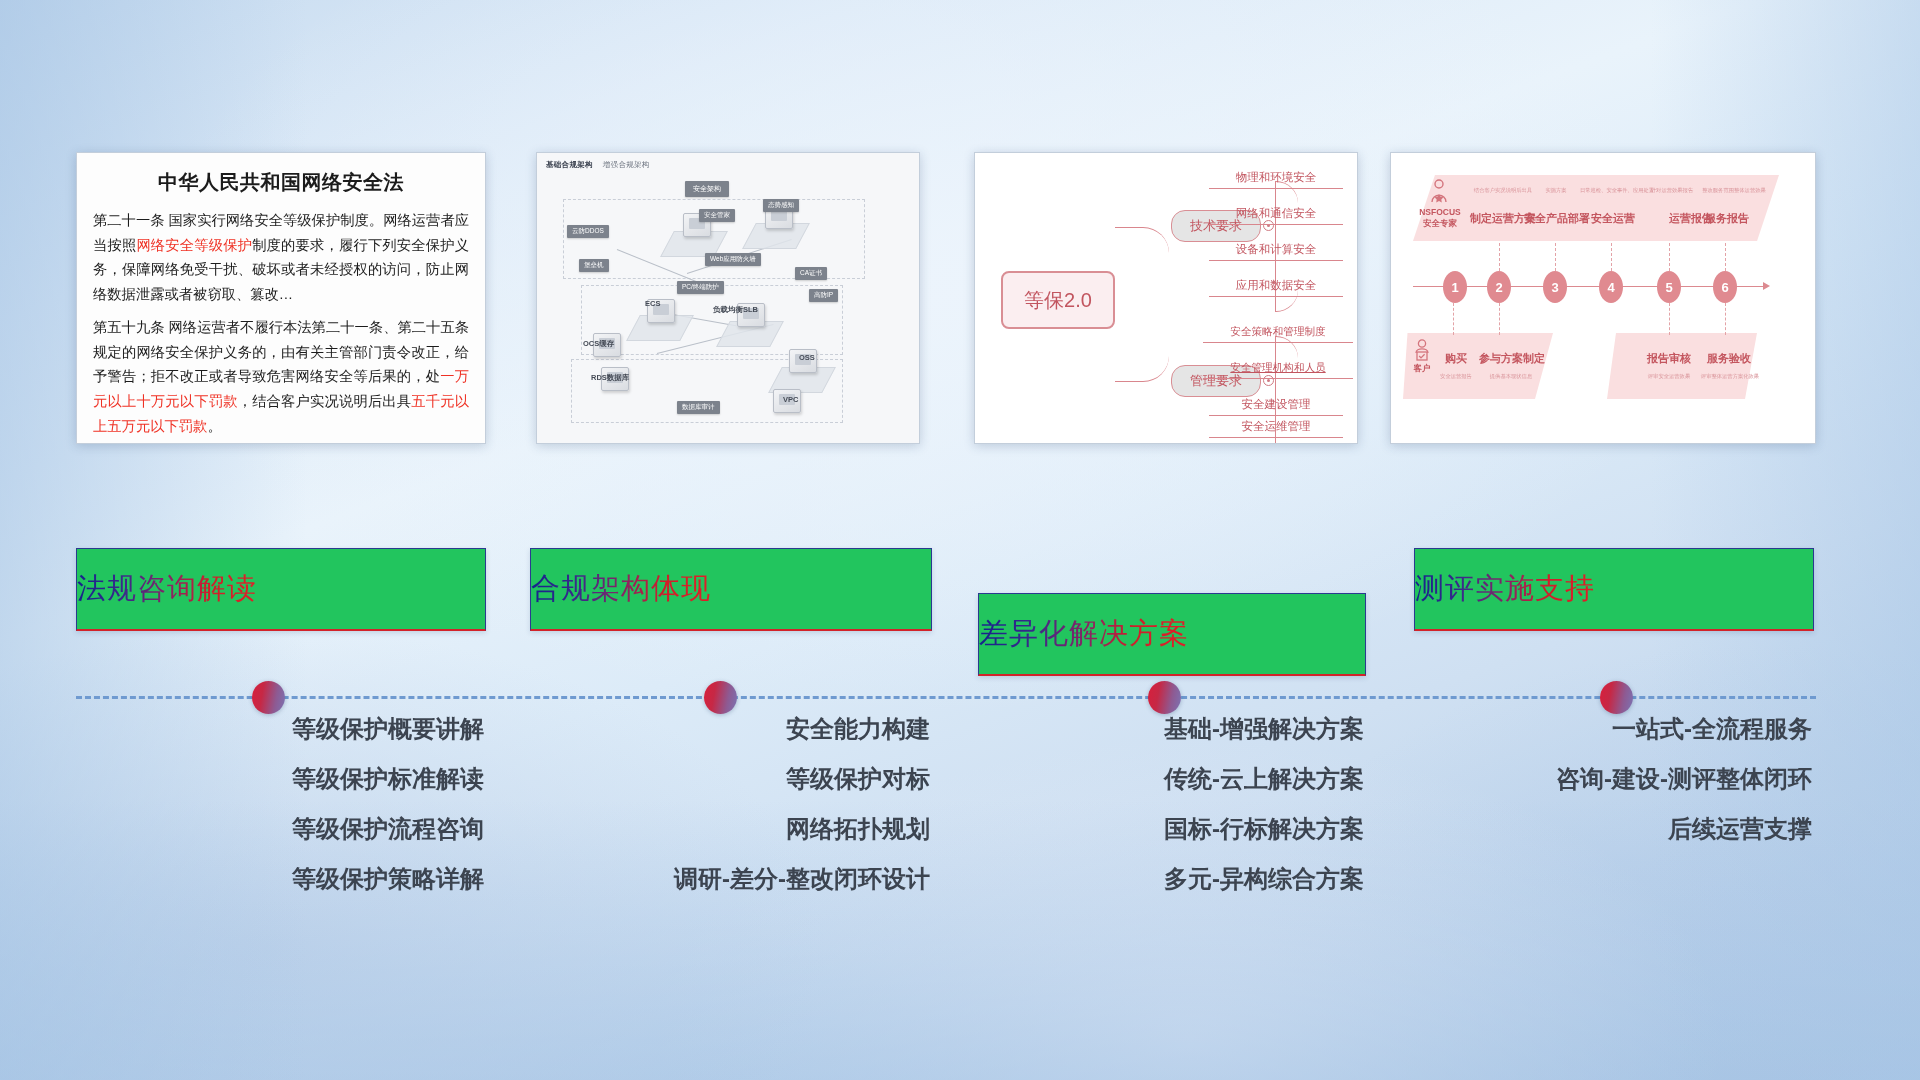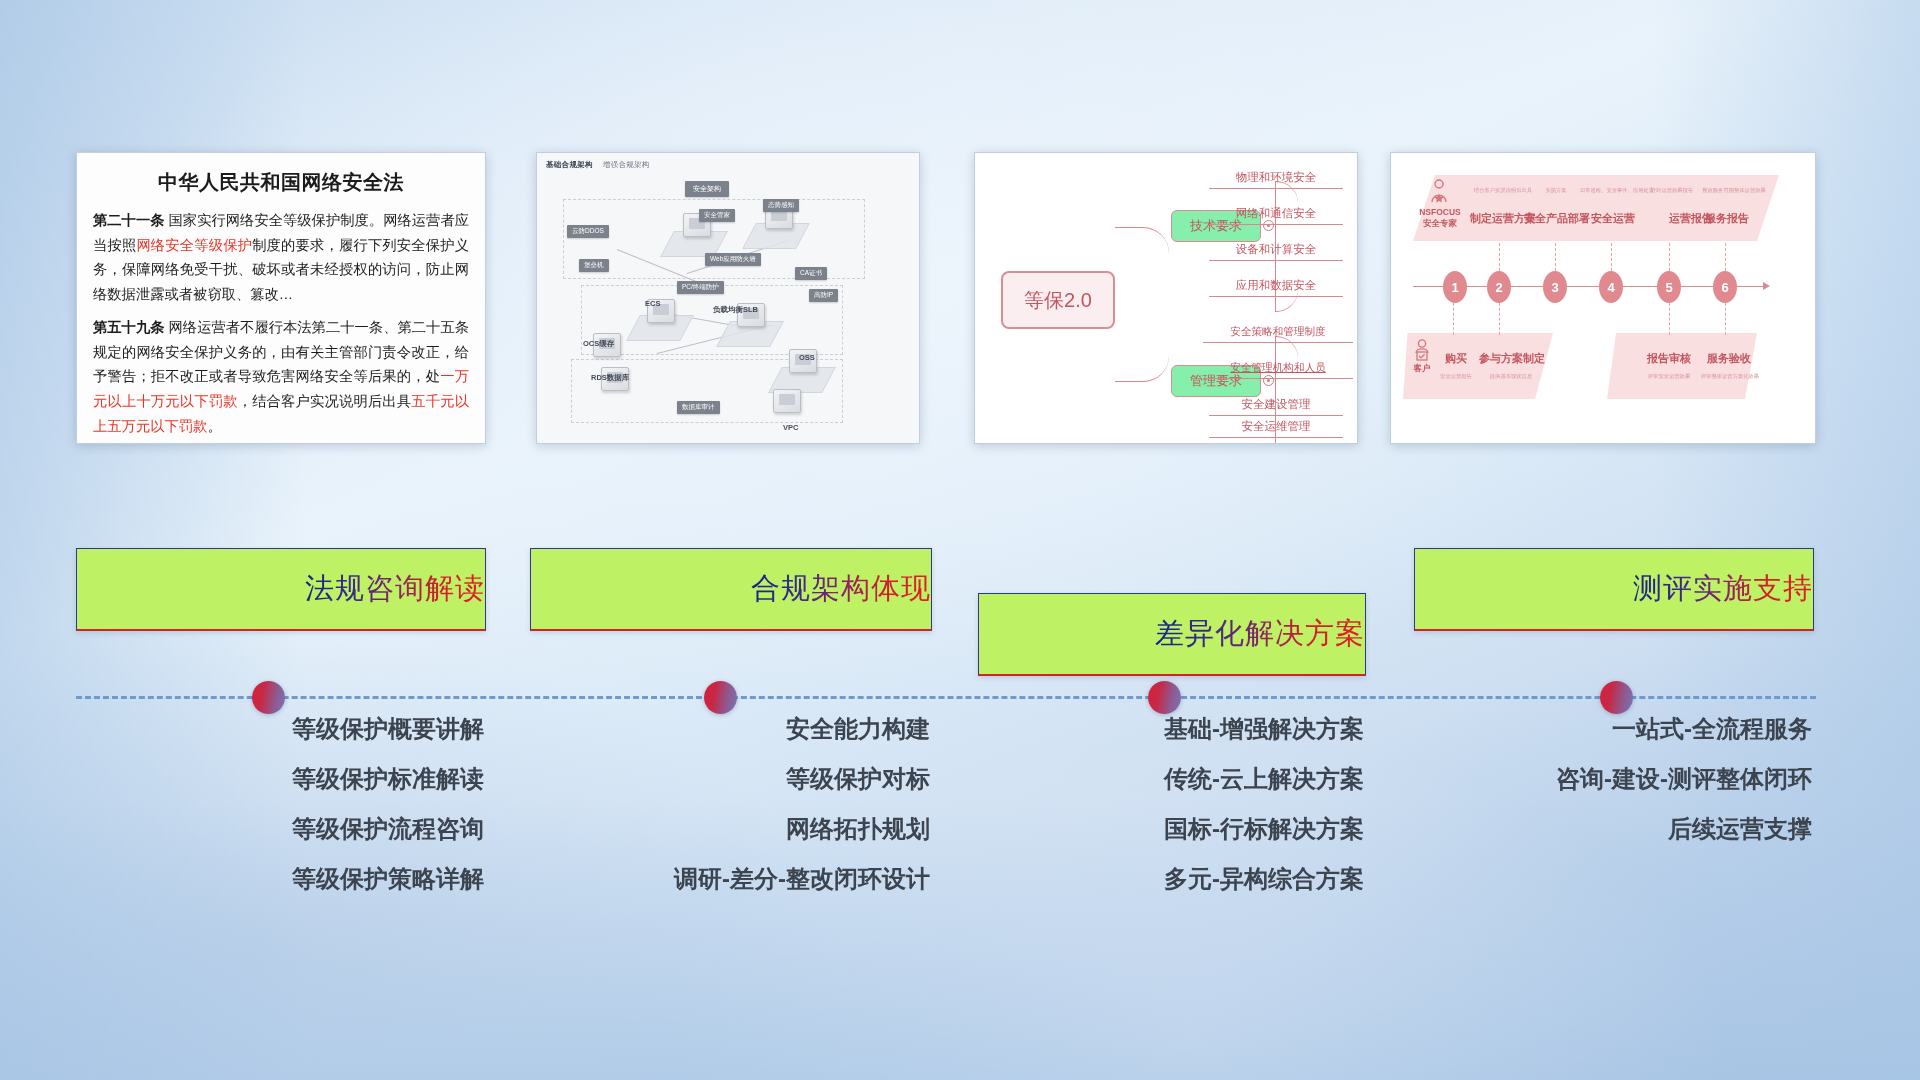--- a/index.html
+++ b/index.html
@@ -41,21 +41,21 @@
   .card.c3{left:974px;width:382px;}
   .card.c4{left:1390px;width:424px;}
 
   
   .law-title{
     text-align:center;font-weight:bold;font-size:20px;color:#1b1b1b;
     margin:16px 0 12px 0;letter-spacing:.5px;
   }
   .law-body{padding:0 16px;font-size:14.3px;line-height:1.72;color:#1c1c1c;text-align:justify;}
   .law-body p{margin:0 0 9px 0;}
-  .law-art{font-weight:bold;}
+  .law-art{font-weight:normal;}
   .hl{color:#ef3124;}
 
   
   .arch{position:absolute;inset:0;background:#f6f7f9;}
   .arch-tabs{position:absolute;left:9px;top:7px;font-size:7.5px;color:#6d7480;letter-spacing:.3px;}
   .arch-tabs span{margin-right:10px;}
   .arch-tabs span.on{color:#3b4250;font-weight:bold;}
   .arch-chip{
     position:absolute;background:#7c828c;color:#fff;font-size:6.5px;
     padding:2px 5px;border-radius:1px;white-space:nowrap;
@@ -83,21 +83,21 @@
   
   .mm{position:absolute;inset:0;background:#fff;}
   .mm-root{
     position:absolute;left:26px;top:118px;width:110px;height:54px;
     background:#fbeef0;border:2px solid #d98e94;border-radius:8px;
     display:flex;align-items:center;justify-content:center;
     color:#c2555f;font-size:20px;font-weight:500;
   }
   .mm-branch{
     position:absolute;width:88px;height:30px;
-    background:#86efac;border:1.5px solid #d98e94;border-radius:6px;
+    background:#e5e5e5;border:1.5px solid #d98e94;border-radius:14px;
     display:flex;align-items:center;justify-content:center;
     color:#c2555f;font-size:13px;
   }
   .mm-b1{left:196px;top:57px;}
   .mm-b2{left:196px;top:212px;}
   .mm-leaf{
     position:absolute;width:134px;color:#c2555f;font-size:11.5px;
     text-align:center;padding-bottom:3px;border-bottom:1.8px solid #d9868d;
     white-space:nowrap;
   }
@@ -137,24 +137,24 @@
     display:flex;align-items:center;justify-content:center;
   }
   .tl-dash{position:absolute;width:1px;border-left:1px dashed #e3a2a6;}
   .tl-main{position:absolute;color:#c4565f;font-weight:bold;font-size:11px;white-space:nowrap;text-align:center;}
   .tl-sub{position:absolute;color:#d9949a;font-size:5.3px;white-space:nowrap;text-align:center;}
   .tl-role{position:absolute;color:#c4565f;font-weight:bold;font-size:8.5px;text-align:center;line-height:1.25;}
   .tl-person{position:absolute;color:#d4757d;}
 
   
   .banner{
-    position:absolute;height:80px;background:#bef264;
+    position:absolute;height:80px;background:#22c55e;
     border:1.6px solid #2b3a8f;border-bottom:2.4px solid #d2232a;
     box-shadow:0 2px 5px rgba(40,70,110,.16);
-    display:flex;align-items:center;justify-content:flex-end;
+    display:flex;align-items:center;justify-content:flex-start;
   }
   .banner span{
     font-size:29px;font-weight:500;letter-spacing:1px;
     background:linear-gradient(90deg,#16228c 0%,#3a2a8a 26%,#8a2463 52%,#cf1f2a 74%,#e01f28 100%);
     -webkit-background-clip:text;background-clip:text;color:transparent;
   }
   .b1{left:76px;top:548px;width:408px;}
   .b2{left:530px;top:548px;width:400px;}
   .b3{left:978px;top:548px;width:386px;margin-top:45px;}
   .b4{left:1414px;top:548px;width:398px;}
@@ -237,21 +237,21 @@
         <div class="arch-chip" style="left:42px;top:106px;">堡垒机</div>
         <div class="arch-chip" style="left:168px;top:100px;">Web应用防火墙</div>
         <div class="arch-chip" style="left:140px;top:128px;">PC/终端防护</div>
         <div class="arch-chip" style="left:258px;top:114px;">CA证书</div>
         <div class="arch-chip" style="left:272px;top:136px;">高防IP</div>
         <div class="arch-big" style="left:108px;top:146px;">ECS</div>
         <div class="arch-big" style="left:176px;top:152px;">负载均衡SLB</div>
         <div class="arch-big" style="left:46px;top:186px;">OCS缓存</div>
         <div class="arch-big" style="left:54px;top:220px;">RDS数据库</div>
         <div class="arch-big" style="left:262px;top:200px;">OSS</div>
-        <div class="arch-big" style="left:246px;top:242px;margin-top:28px;">VPC</div>
+        <div class="arch-big" style="left:246px;top:242px;">VPC</div>
         <div class="arch-chip" style="left:140px;top:248px;">数据库审计</div>
       </div>
     </div>
 
     <div class="card c3">
       <div class="mm">
         <div class="mm-root">等保2.0</div>
 
         <div class="mm-curve" style="left:140px;top:74px;width:54px;height:72px;border-top:1.6px solid #d9868d;border-left:none;border-top-right-radius:26px;"></div>
         <div class="mm-curve" style="left:140px;top:144px;width:54px;height:84px;border-bottom:1.6px solid #d9868d;border-left:none;border-bottom-right-radius:26px;"></div>

